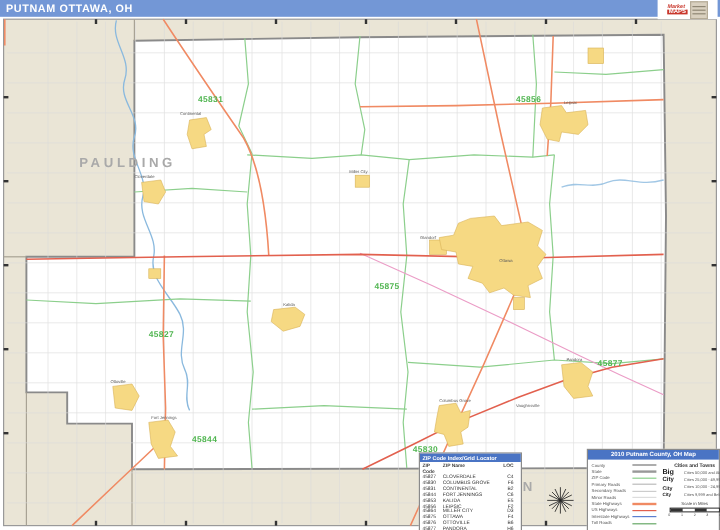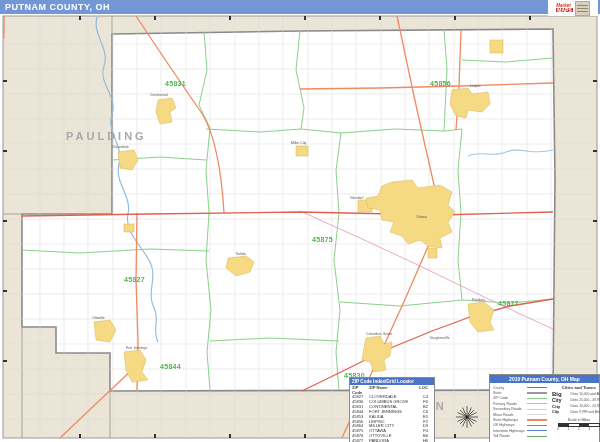--- a/index.html
+++ b/index.html
@@ -217,21 +217,21 @@
       <div class="town-label" style="left: 416px; top: 215px;">Ottawa</div>
       <div class="town-label" style="left: 236px; top: 252px;">Kalida</div>
       <div class="town-label" style="left: 126px; top: 346px;">Fort Jennings</div>
       <div class="town-label" style="left: 92px; top: 316px;">Ottoville</div>
       <div class="town-label" style="left: 366px; top: 332px;">Columbus Grove</div>
       <div class="town-label" style="left: 430px; top: 336px;">Vaughnsville</div>
       <div class="town-label" style="left: 472px; top: 298px;">Pandora</div>
     </div>
 
   <div class="titlebar">
-    <span class="title">PUTNAM COUNTY, OH</span>
+    <span class="title">PUTNAM OTTAWA, OH</span>
   </div>
   <div class="logo">
     <span class="logo-mark">
       <span class="logo-l1">Market</span>
       <span class="logo-l2">MAPS</span>
     </span>
     <span class="logo-card">
         <i></i>
         <i></i>
         <i></i>

